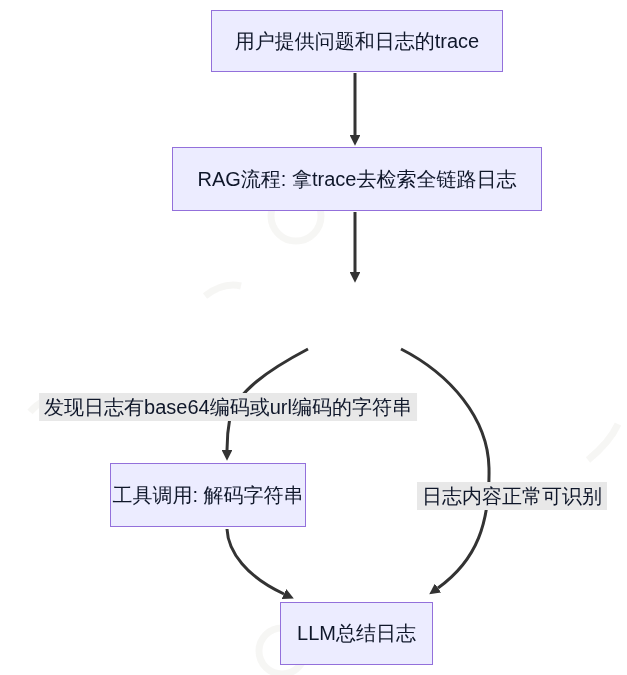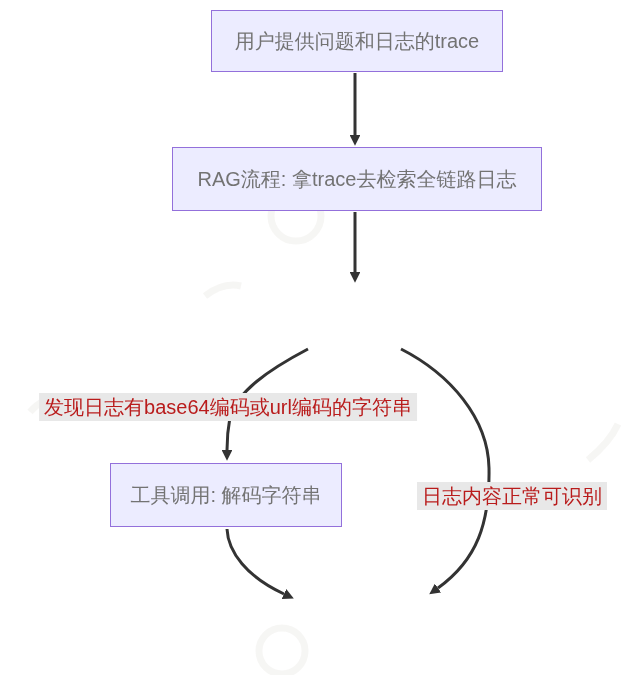--- a/index.html
+++ b/index.html
@@ -30,35 +30,35 @@
     width: 627px;
     height: 675px;
     z-index: 0;
     opacity: 0.55;
   }
   .node {
     position: absolute;
     z-index: 2;
     background: #ECECFF;
     border: 1.5px solid #9370DB;
-    color: #737373;
+    color: #0f172a;
     font-size: 20px;
     display: flex;
     align-items: center;
     justify-content: center;
     text-align: center;
     box-sizing: border-box;
     white-space: nowrap;
   }
   .edge-label {
     position: absolute;
     z-index: 3;
     transform: translate(-50%, -50%);
     background: #E8E8E8;
-    color: #b91c1c;
+    color: #0f172a;
     font-size: 20px;
     line-height: 1.2;
     padding: 2px 5px;
     white-space: nowrap;
   }
 </style>
 </head>
 <body>
 
 <div class="canvas">
@@ -90,24 +90,27 @@
 
   <div class="node" style="left:211px; top:10px;  width:292px; height:62px;">
     <span>用户提供问题和日志的trace</span>
   </div>
 
   <div class="node" style="left:172px; top:147px; width:370px; height:64px;">
     <span>RAG流程: 拿trace去检索全链路日志</span>
   </div>
 
 
-  <div class="node" style="left:110px; top:463px; width:232px; height:64px;">
+  <div class="node" style="left:110px; top:463px; width:196px; height:64px;">
     <span>工具调用: 解码字符串</span>
   </div>
 
+  <div class="node" style="left:280px; top:602px; width:153px; height:63px;">
+    <span>LLM总结日志</span>
+  </div>
 
   <div class="edge-label" style="left:228px; top:407px;">
     <span>发现日志有base64编码或url编码的字符串</span>
   </div>
 
   <div class="edge-label" style="left:488px; top:496px;margin-left:24px;">
     <span>日志内容正常可识别</span>
   </div>
 
 </div>

